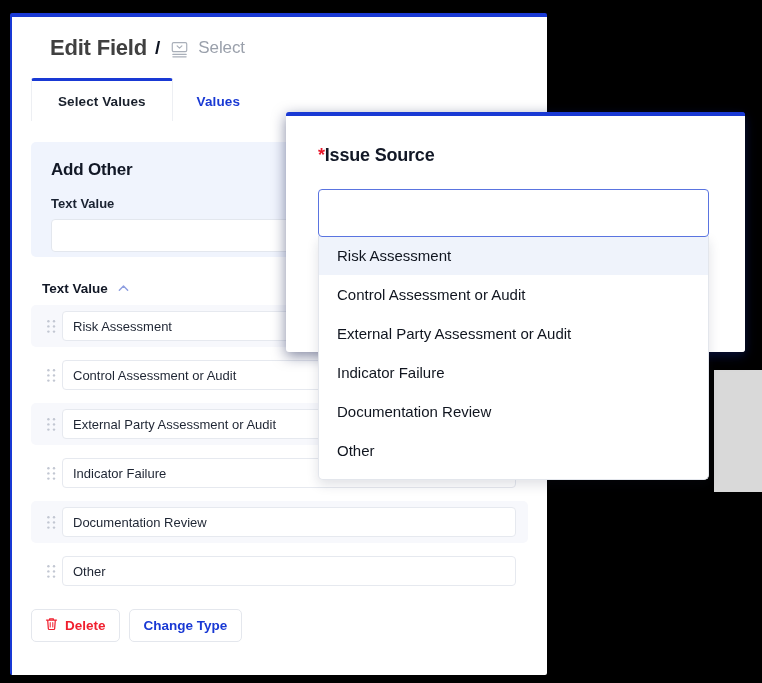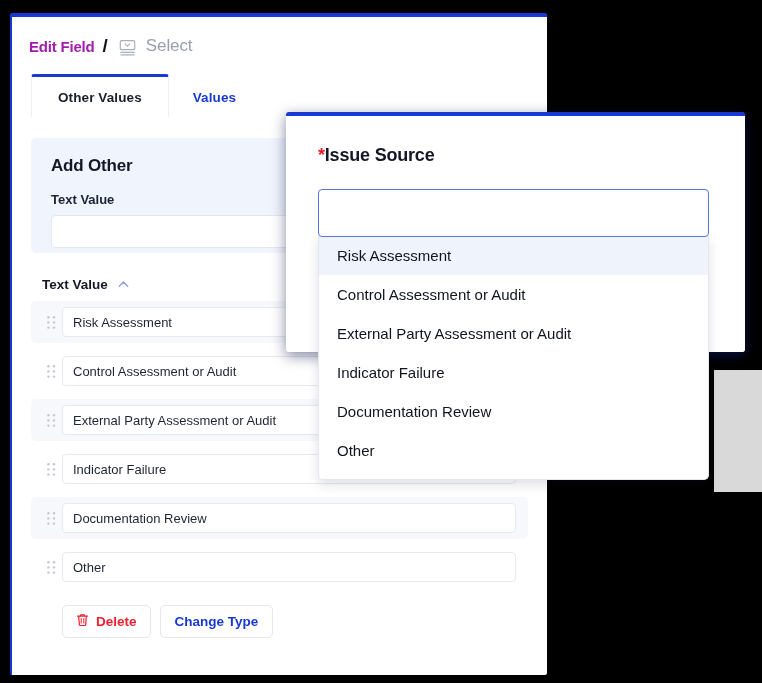--- a/index.html
+++ b/index.html
@@ -55,24 +55,25 @@
   }
 
   
   #panel-header {
     padding: 18px 0 0 17px;
     display: flex;
     align-items: center;
     gap: 6px;
   }
   .hdr-title {
-    font-size: 15px;
-    font-weight: bold;
-    color: #a21caf;
+    font-size: 22px;
+    font-weight: bold;
+    color: #404040;
     letter-spacing: -.2px;
+    margin-left: 21px;
   }
   .hdr-sep {
     font-size: 19px;
     font-weight: bold;
     color: #0d1321;
     margin-left: 2px;
   }
   .hdr-type {
     font-size: 17px;
     color: #9aa0ab;
@@ -210,21 +211,20 @@
     gap: 7px;
     height: 33px;
     border-radius: 5px;
     font-size: 13.5px;
     font-weight: bold;
     cursor: pointer;
     font-family: "Liberation Sans", sans-serif;
     border: 1px solid #e4e7ed;
     background: #ffffff;
     padding: 0 13px;
-    margin-left: 31px;
   }
   #delete-button { color: #f01f2e; }
   #change-type-button { color: #1939d4; margin-left: 9px; padding: 12px 14px; }
   #save-field-button {
     margin-left: auto;
     background: #1939d4;
     border-color: #1939d4;
     color: #ffffff;
     padding: 0 16px;
     height: 34px;
@@ -309,21 +309,21 @@
         <path d="M7.2 5.7 L10 8.4 L12.8 5.7" fill="none" stroke="#a9afb9" stroke-width="1.4" stroke-linecap="round" stroke-linejoin="round"></path>
         <rect x="1.5" y="15" width="17" height="1.5" rx=".7" fill="#a9afb9"></rect>
         <rect x="1.5" y="17.8" width="17" height="1.5" rx=".7" fill="#a9afb9"></rect>
       </svg>
     </span>
     <span class="hdr-type">Select</span>
   </div>
 
   <div id="tabs">
     <div class="tab active">
-      <span>Other Values</span>
+      <span>Select Values</span>
     </div>
     <div class="tab inactive">
       <span>Values</span>
     </div>
   </div>
 
   <div id="panel-body">
 
     <div id="add-value-card">
       <div id="add-value-title">Add Other</div>

